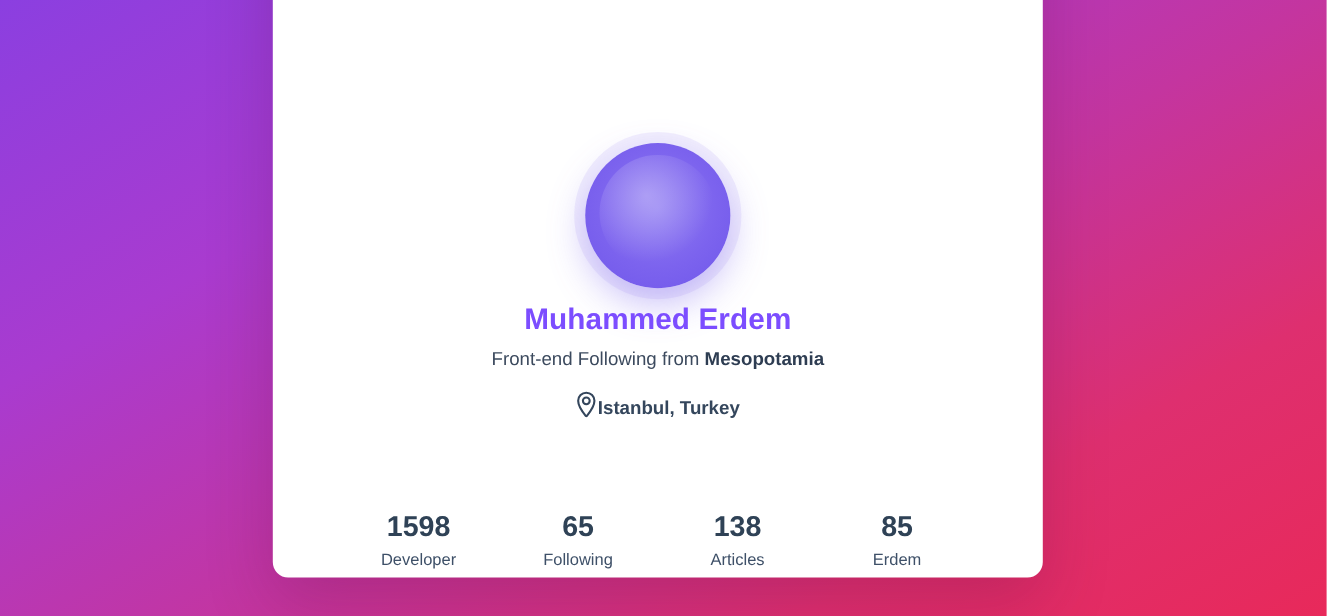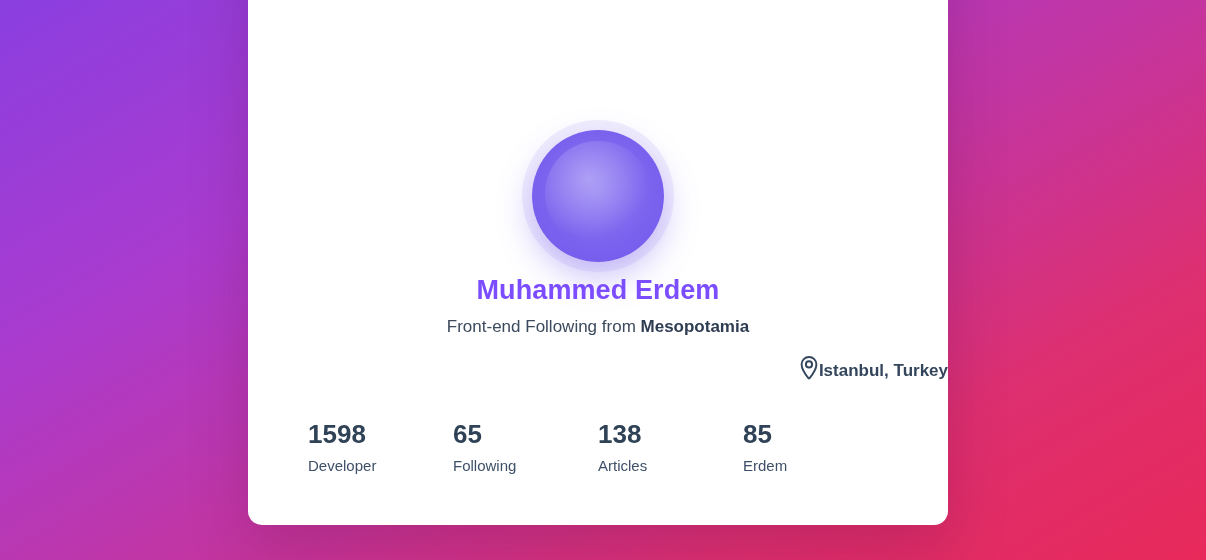--- a/index.html
+++ b/index.html
@@ -91,39 +91,41 @@
     color: #2E3D52;
     margin-top: 36px;
   }
   .location {
     position: absolute;
     top: 355px;
     left: 0;
     width: 700px;
     display: flex;
     align-items: center;
-    justify-content: flex-end;
+    justify-content: center;
     gap: 0;
     font-size: 17px;
     font-weight: bold;
     color: #34465C;
   }
   .pin-icon { display: block; }
 
   
   .stats {
     position: absolute;
     top: 420px;
     left: 60px;
     width: 580px;
     display: flex;
     justify-content: space-between;
   }
   .stat {
     flex: 1;
+    text-align: center;
+    margin-top: 44px;
   }
   .stat-value {
     font-size: 26px;
     font-weight: bold;
     color: #2F4256;
     line-height: 1.15;
   }
   .stat-label {
     margin-top: 7px;
     font-size: 15px;

